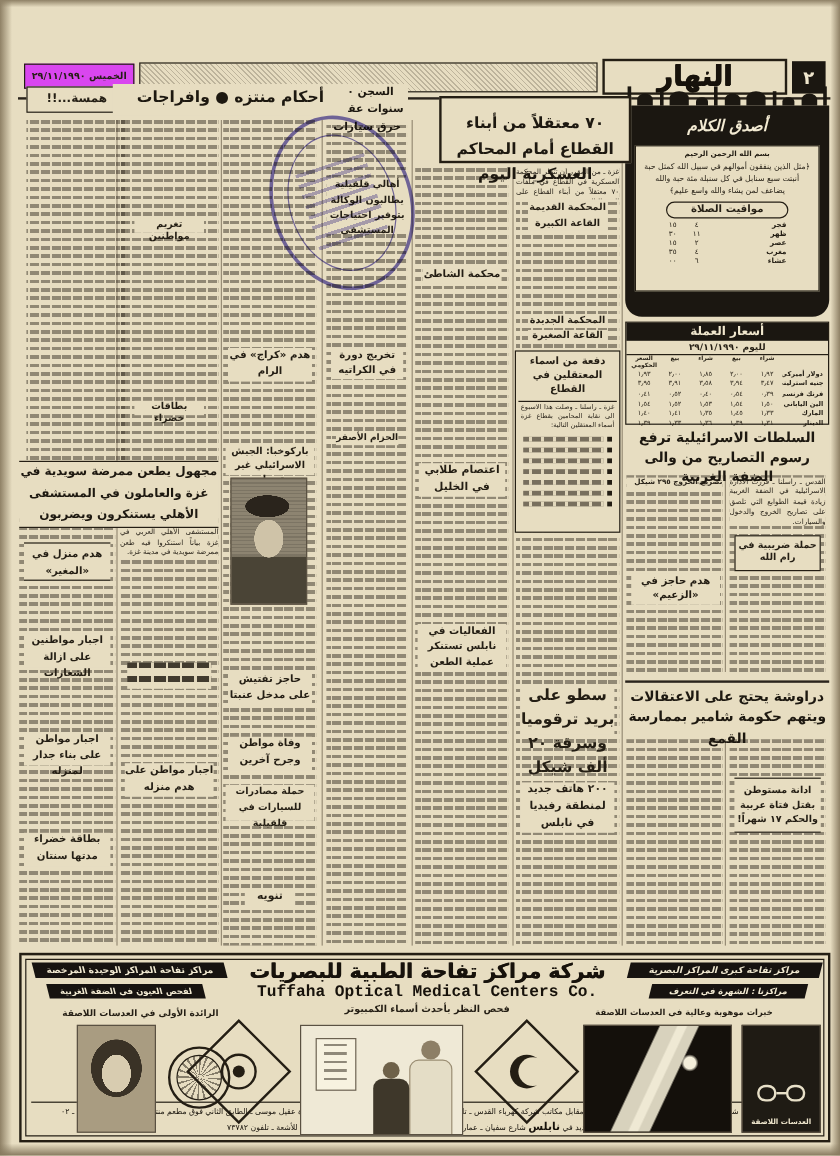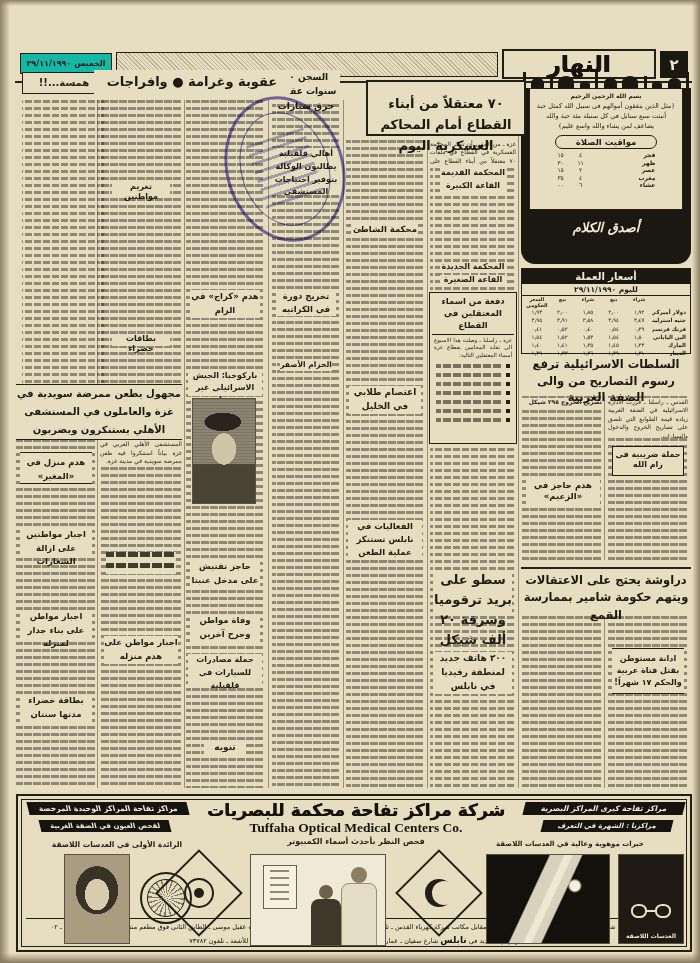--- a/index.html
+++ b/index.html
@@ -52,21 +52,21 @@
 
 <div class="paper">
 
   <div class="abs" style="left:660px;top:51px;width:28px;height:27px;background:#1b1711;color:#efe6cd;font-weight:700;font-size:15px;display:flex;align-items:center;justify-content:center;z-index:4">
     <span>٢</span>
   </div>
   <div class="abs frame" style="left:502px;top:49px;width:154px;height:30px;border-width:2px;display:flex;align-items:center;justify-content:center;background:#e7ddc1;z-index:4">
     <span style="font-size:23px;font-weight:700;color:#17120b;text-shadow:.6px 0 #17120b,0 .4px #17120b;letter-spacing:1px">النهار</span>
   </div>
   <div class="abs frame" style="left:116px;top:52px;width:382px;height:25px;background-image:repeating-linear-gradient(45deg, rgba(40,32,20,.22) 0 1px, transparent 1px 3px)"></div>
-  <div class="abs frame" style="left:20px;top:53px;width:92px;height:21px;display:flex;align-items:center;justify-content:center;background:#14b8a6">
+  <div class="abs frame" style="left:20px;top:53px;width:92px;height:21px;display:flex;align-items:center;justify-content:center;background:#d946ef">
     <span style="font-size:8px;font-weight:700;color:#241e14">الخميس ٢٩/١١/١٩٩٠</span>
   </div>
   <div class="hr" style="left:15px;top:81px;width:677px"></div>
 
   <div class="vr" style="left:97px;top:100px;height:688px"></div>
   <div class="vr" style="left:184px;top:100px;height:688px"></div>
   <div class="vr" style="left:268px;top:100px;height:688px"></div>
   <div class="vr" style="left:343px;top:100px;height:688px"></div>
   <div class="vr" style="left:427px;top:140px;height:648px"></div>
   <div class="vr" style="left:518px;top:86px;height:702px"></div>
@@ -94,20 +94,21 @@
     <div class="dome" style="width:16px;height:12px"></div>
       <div class="dome"></div>
       <div class="minar"></div>
       <div class="dome" style="width:10px;height:7px"></div>
     <div class="dome" style="width:16px;height:12px"></div>
       <div class="minar" style="height:12px"></div>
       <div class="dome"></div>
       <div class="minar"></div>
   </div>
   <div class="mosque" style="left:521px;top:88px;width:170px;height:176px;border-radius:0 0 14px 14px;z-index:4">
+    <div style="color:#f2ead2;font-weight:700;font-size:13px;text-align:center;padding:10px 0 8px 0;font-style:italic">أصدق الكلام</div>
     <div style="margin:0 8px;background:#e7ddc1;border:1px solid #241e14;height:122px;padding:3px 5px;overflow:hidden">
       <div style="font-size:6px;font-weight:700;text-align:center;color:#241e14">بسم الله الرحمن الرحيم</div>
       <div style="font-size:6.5px;line-height:1.55;text-align:center;color:#241e14;margin-top:2px">﴿مثل الذين ينفقون أموالهم في سبيل الله كمثل حبة أنبتت سبع سنابل في كل سنبلة مئة حبة والله يضاعف لمن يشاء والله واسع عليم﴾</div>
       <div class="cart" style="width:72%;margin:4px auto 2px auto;font-size:8.5px;color:#241e14;padding:1px 0">مواقيت الصلاة</div>
       <div class="pr-grid" style="width:78%;margin:0 auto">
         <div class="n">فجر</div>
           <div>٤</div>
           <div>١٥</div>
         <div class="n">ظهر</div>
           <div>١١</div>
@@ -116,21 +117,20 @@
           <div>٢</div>
           <div>١٥</div>
         <div class="n">مغرب</div>
           <div>٤</div>
           <div>٣٥</div>
         <div class="n">عشاء</div>
           <div>٦</div>
           <div>٠٠</div>
       </div>
     </div>
-    <div style="color:#f2ead2;font-weight:700;font-size:13px;text-align:center;padding:10px 0 8px 0;font-style:italic">أصدق الكلام</div>
   </div>
 
   <div class="abs frame" style="left:521px;top:268px;width:170px;height:86px;background:#e7ddc1;z-index:4">
     <div class="cbar" style="font-size:10px;height:15px;line-height:15px">أسعار العملة</div>
     <div style="font-size:7.5px;font-weight:700;text-align:center;color:#241e14;border-bottom:1px solid #241e14;padding:1px 0">لليوم ٢٩/١١/١٩٩٠</div>
     <div class="cgrid" style="padding:1px 2px">
       <div class="chead"></div>
       <div class="chead">شراء</div>
       <div class="chead">بيع</div>
       <div class="chead">شراء</div>
@@ -229,21 +229,21 @@
   <div class="sh" style="left:434px;top:570px;width:78px;height:42px;font-size:13px;line-height:1.55">سطو على بريد ترقوميا وسرقة ٢٠ ألف شيكل</div>
   <div class="sh" style="left:434px;top:652px;width:78px;height:42px;font-size:9px;line-height:1.55">٢٠٠ هاتف جديد لمنطقة رفيديا في نابلس</div>
   <div class="sh" style="left:349px;top:386px;width:72px;height:28px;font-size:9px;line-height:1.5">اعتصام طلابي في الخليل</div>
   <div class="sh" style="left:348px;top:520px;width:74px;height:40px;font-size:8.5px;line-height:1.5">الفعاليات في نابلس تستنكر عملية الطعن</div>
 
   <div class="hl" style="left:272px;top:70px;width:68px;height:32px;font-size:9px;line-height:1.6">السجن ١٠ سنوات عقوبة حرق سيارات</div>
   <div class="sh" style="left:272px;top:148px;width:68px;height:44px;font-size:8px;line-height:1.6">أهالي قلقيلية يطالبون الوكالة بتوفير احتياجات المستشفى</div>
   <div class="sh" style="left:276px;top:290px;width:60px;height:26px;font-size:8.5px;line-height:1.5">تخريج دورة في الكراتيه</div>
   <div class="sh" style="left:280px;top:360px;width:52px;height:11px;font-size:7.5px">الحزام الأصفر</div>
 
-  <div class="hl" style="left:94px;top:70px;width:196px;height:26px;font-size:13px;line-height:1.8">عقوبة وغرامة ● وافراجات</div>
+  <div class="hl" style="left:94px;top:70px;width:196px;height:26px;font-size:13px;line-height:1.8">أحكام منتزه ● وافراجات</div>
   <div class="sh" style="left:112px;top:182px;width:58px;height:12px;font-size:8px">تغريم مواطنين</div>
   <div class="sh" style="left:112px;top:334px;width:58px;height:12px;font-size:8px">بطاقات خضراء</div>
 
   <div class="sh" style="left:190px;top:290px;width:70px;height:28px;font-size:8.5px;line-height:1.6">هدم «كراج» في الرام</div>
   <div class="sh" style="left:188px;top:370px;width:74px;height:26px;font-size:8px;line-height:1.5">باركوخبا: الجيش الاسرائيلي غير مستعد لحرب حديثة</div>
   <div class="photo" style="left:192px;top:398px;width:64px;height:106px;background:
       radial-gradient(ellipse 20px 26px at 50% 48%, #cfc3a8 0 60%, rgba(0,0,0,0) 61%),
       radial-gradient(ellipse 26px 13px at 48% 22%, #2a241c 0 70%, rgba(0,0,0,0) 71%),
       linear-gradient(rgba(0,0,0,0) 62%, #4a4436 63%),
       repeating-linear-gradient(to bottom, rgba(0,0,0,.12) 0 1px, rgba(0,0,0,0) 1px 3px),
@@ -267,22 +267,22 @@
 
   <div class="stamp" style="left:226px;top:95px">
     <div class="st-o">
         <div class="st-i"></div>
       </div>
   </div>
 
   <div class="abs" style="left:16px;top:794px;width:676px;height:158px;border:2px solid #241e14;box-shadow:inset 0 0 0 3px #e7ddc1, inset 0 0 0 4px #241e14;background:#e7ddc1;z-index:10">
 
     <div class="abs" style="left:170px;top:4px;width:336px;text-align:center">
-      <div style="font-size:17px;font-weight:700;color:#17120b;text-shadow:.5px 0 #17120b">شركة مراكز تفاحة محكمة للبصريات</div>
-      <div style="font-family:Liberation Serif, serif;font-size:13.5px;font-weight:700;color:#17120b;direction:ltr">Tuffaha Optical Medical Centers Co.</div>
+      <div style="font-size:17px;font-weight:700;color:#17120b;text-shadow:.5px 0 #17120b">شركة مراكز تفاحة الطبية للبصريات</div>
+      <div style="font-family:Liberation Mono, monospace;font-size:13.5px;font-weight:700;color:#17120b;direction:ltr">Tuffaha Optical Medical Centers Co.</div>
       <div style="font-size:8px;font-weight:700;color:#241e14;margin-top:1px">فحص النظر بأحدث أسماء الكمبيوتر</div>
     </div>
 
     <div class="banner" style="right:6px;top:6px;width:160px;font-size:7.5px;padding:2px 4px">مراكز تفاحة كبرى المراكز البصرية</div>
     <div class="banner" style="right:18px;top:24px;width:130px;font-size:7px;padding:2px 4px">مراكزنا : الشهرة في التعرف</div>
     <div class="abs" style="right:30px;top:44px;width:180px;font-size:7px;font-weight:700;color:#241e14;text-align:center">خبرات موهوبة وعالية في العدسات اللاصقة</div>
     <div class="photo" style="right:80px;top:58px;width:124px;height:90px;background:
         linear-gradient(115deg, rgba(0,0,0,0) 38%, #d8d2bd 39% 47%, #efe9d4 48% 52%, #d8d2bd 53% 58%, rgba(0,0,0,0) 59%),
         radial-gradient(circle 12px at 72% 35%, #f5efdb 0 40%, rgba(0,0,0,0) 60%),
         #14100b"></div>

